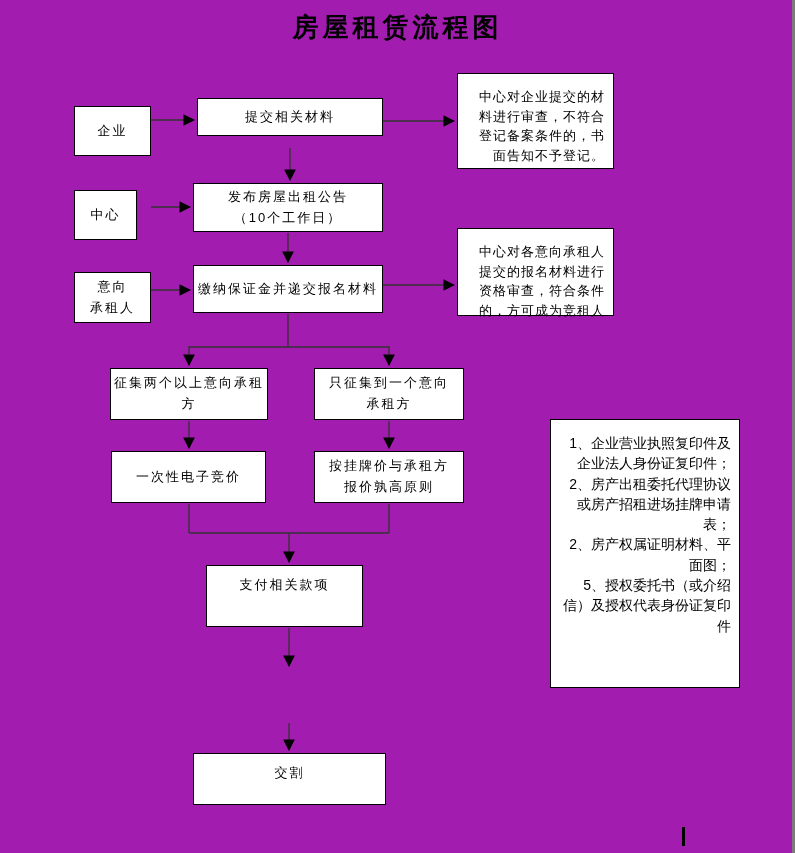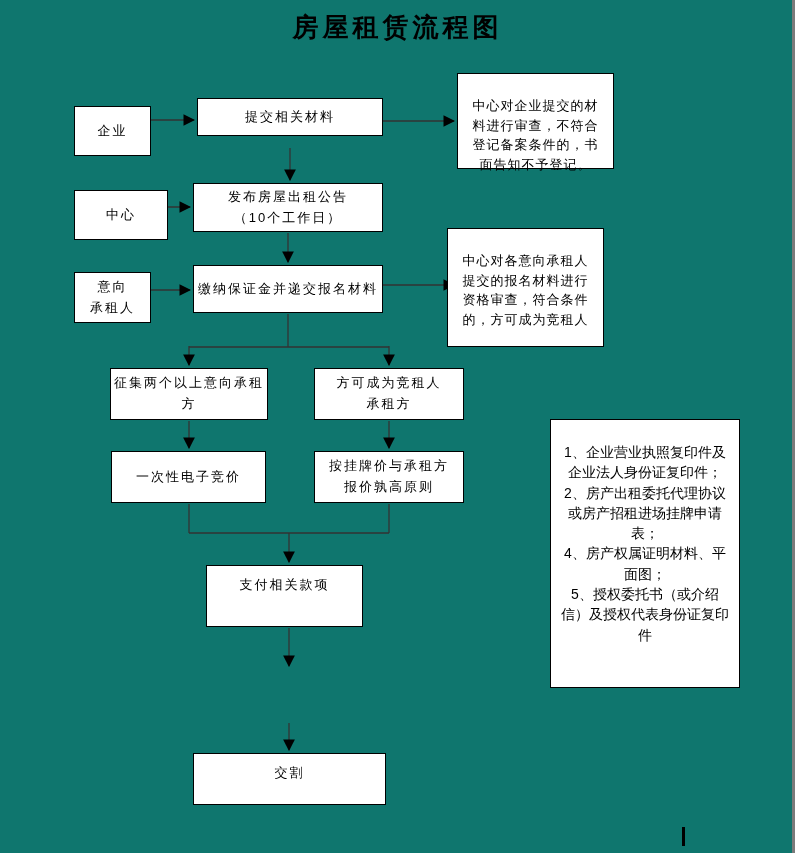--- a/index.html
+++ b/index.html
@@ -1,19 +1,19 @@
 <!DOCTYPE html>
 <html><head>
 <meta charset="utf-8">
 <style>
   html,body{margin:0;padding:0;background:#fff;}
   .page{
     position:relative;
     width:795px;height:853px;
-    background:#0f766e;
+    background:#a21caf;
     overflow:hidden;
     font-family:"Liberation Sans","DejaVu Sans",sans-serif;
     color:#000;
   }
   .title{
     position:absolute;top:10px;left:0;width:100%;
     text-align:center;font-size:26px;font-weight:bold;letter-spacing:4px;
   }
   .lines{position:absolute;left:0;top:0;width:795px;height:853px;}
   .fbox{
@@ -21,21 +21,21 @@
     border:1px solid #000;background:#fff;
     display:flex;align-items:center;justify-content:center;
     text-align:center;font-size:13px;letter-spacing:2px;line-height:1.6;
     white-space:pre-line;box-sizing:border-box;
   }
   .fbox.top{align-items:flex-start;padding-top:9px;}
   .note{
     position:absolute;
     border:1px solid #000;background:#fff;
     font-size:13px;line-height:1.5;letter-spacing:1px;
-    padding:22px 8px;text-align:center;box-sizing:border-box;
+    padding:13px 8px;text-align:right;box-sizing:border-box;
   }
   .note.materials{font-size:14px;line-height:1.45;letter-spacing:0;}
   .caret{position:absolute;background:#000;}
   .page-edge{position:absolute;background:#7b7b7b;}
 </style>
 </head>
 <body>
 
 <div class="page">
 
@@ -62,43 +62,43 @@
     <line x1="389" y1="421" x2="389" y2="448" stroke="#333" stroke-width="1.3" marker-end="url(#ah)"></line>
     <line x1="189" y1="504" x2="189" y2="533" stroke="#333" stroke-width="1.3"></line>
     <line x1="389" y1="504" x2="389" y2="533" stroke="#333" stroke-width="1.3"></line>
     <line x1="189" y1="533" x2="389" y2="533" stroke="#333" stroke-width="1.3"></line>
     <line x1="289" y1="533" x2="289" y2="562" stroke="#333" stroke-width="1.3" marker-end="url(#ah)"></line>
     <line x1="289" y1="628" x2="289" y2="666" stroke="#333" stroke-width="1.3" marker-end="url(#ah)"></line>
     <line x1="289" y1="723" x2="289" y2="750" stroke="#333" stroke-width="1.3" marker-end="url(#ah)"></line>
   </svg>
 
   <div class="fbox" style="left:74px;top:106px;width:77px;height:50px">企业</div>
-  <div class="fbox" style="left:74px;top:190px;width:94px;height:50px">中心</div>
+  <div class="fbox" style="left:74px;top:190px;width:63px;height:50px">中心</div>
   <div class="fbox" style="left:74px;top:272px;width:77px;height:51px">意向
 承租人</div>
 
   <div class="fbox" style="left:197px;top:98px;width:186px;height:38px">提交相关材料</div>
   <div class="fbox" style="left:193px;top:183px;width:190px;height:49px">发布房屋出租公告
 （10个工作日）</div>
   <div class="fbox" style="left:193px;top:265px;width:190px;height:48px">缴纳保证金并递交报名材料</div>
   <div class="fbox" style="left:110px;top:368px;width:158px;height:52px">征集两个以上意向承租
 方</div>
-  <div class="fbox" style="left:314px;top:368px;width:150px;height:52px">方可成为竞租人
+  <div class="fbox" style="left:314px;top:368px;width:150px;height:52px">只征集到一个意向
 承租方</div>
   <div class="fbox" style="left:314px;top:451px;width:150px;height:52px">按挂牌价与承租方
 报价孰高原则</div>
   <div class="fbox" style="left:111px;top:451px;width:155px;height:52px">一次性电子竞价</div>
   <div class="fbox top" style="left:206px;top:565px;width:157px;height:62px">支付相关款项</div>
   <div class="fbox top" style="left:193px;top:753px;width:193px;height:52px">交割</div>
 
   <div class="note" style="left:457px;top:73px;width:157px;height:96px">中心对企业提交的材料进行审查，不符合登记备案条件的，书面告知不予登记。</div>
-  <div class="note" style="left:447px;top:228px;width:157px;height:119px">中心对各意向承租人提交的报名材料进行资格审查，符合条件的，方可成为竞租人</div>
+  <div class="note" style="left:457px;top:228px;width:157px;height:88px">中心对各意向承租人提交的报名材料进行资格审查，符合条件的，方可成为竞租人</div>
   <div class="note materials" style="left:550px;top:419px;width:190px;height:269px">
     <div>1、企业营业执照复印件及企业法人身份证复印件；</div>
     <div>2、房产出租委托代理协议或房产招租进场挂牌申请表；</div>
-    <div>4、房产权属证明材料、平面图；</div>
+    <div>2、房产权属证明材料、平面图；</div>
     <div>5、授权委托书（或介绍信）及授权代表身份证复印件</div>
   </div>
 
   <div class="caret" style="left:682px;top:827px;width:3px;height:19px"></div>
   <div class="page-edge" style="right:0;top:0;width:3px;height:853px"></div>
 
 </div>
 
 </body></html>

